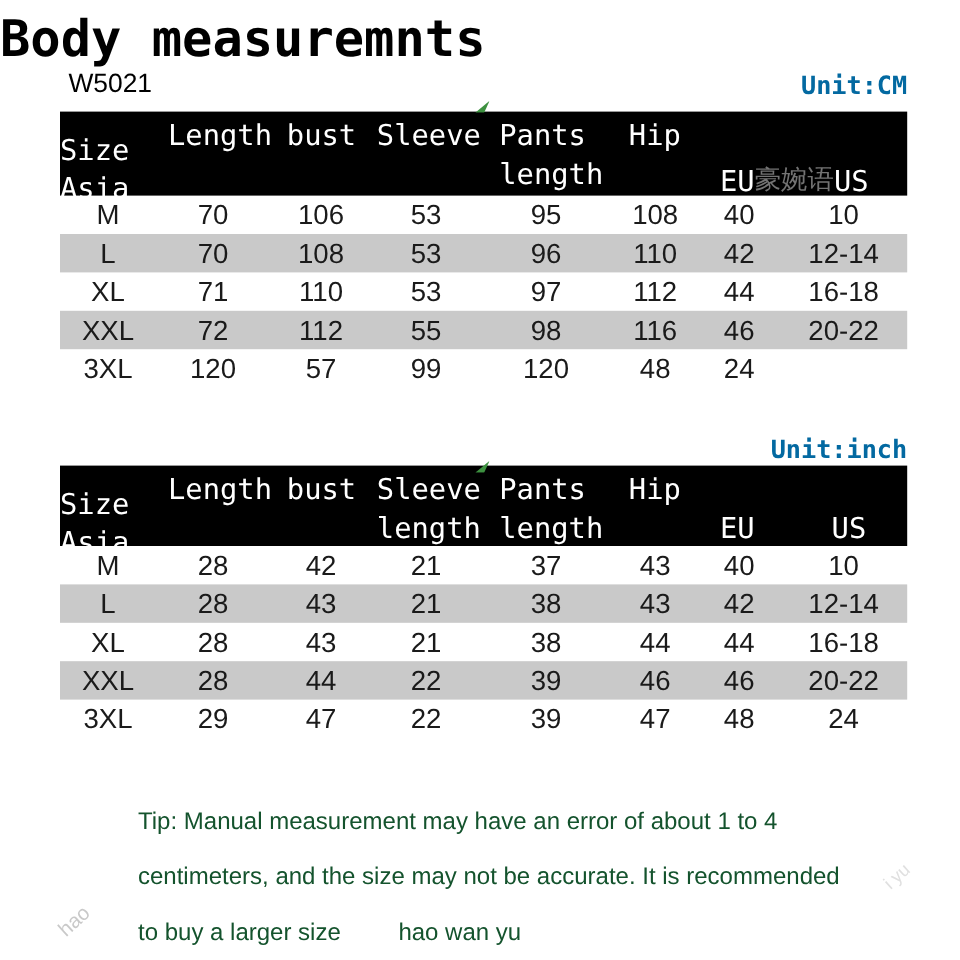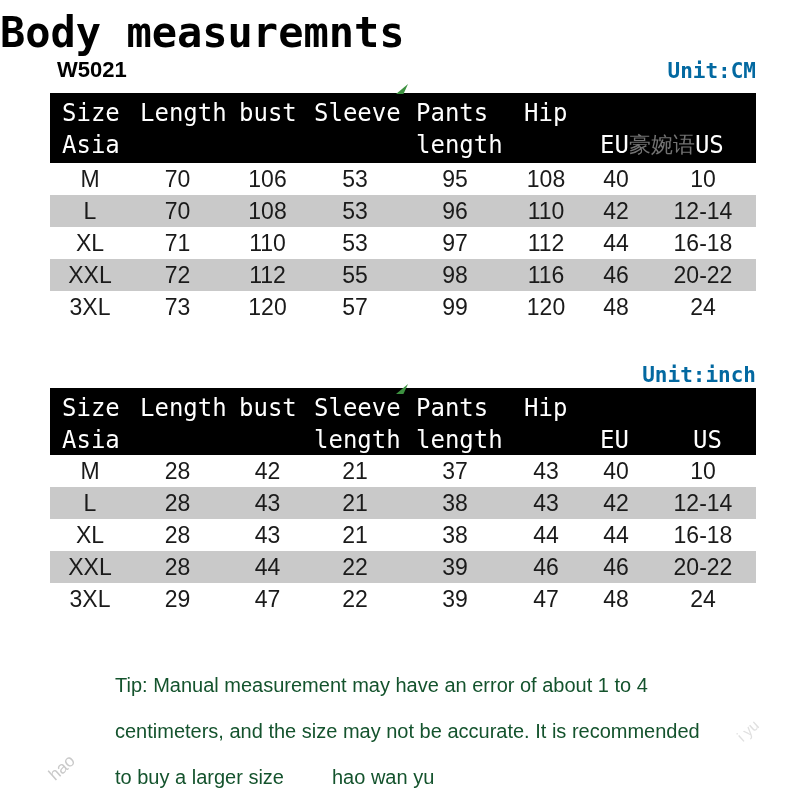--- a/index.html
+++ b/index.html
@@ -7,21 +7,21 @@
     width:800px;height:800px;position:relative;background:#ffffff;
     font-family:"Liberation Sans", sans-serif;color:#111;
     overflow:hidden;
   }
   .title{
     position:absolute;top:8px;left:0;width:800px;text-align:left;
     font-family:"DejaVu Sans Mono", monospace;font-weight:bold;
     font-size:42px;letter-spacing:0px;color:#000;
   }
   .product-code{
-    position:absolute;left:57px;top:57px;font-size:22px;color:#000;font-weight:bold;
+    position:absolute;left:57px;top:57px;font-size:22px;color:#000;
   }
   .unit{
     position:absolute;right:44px;text-align:right;
     font-family:"DejaVu Sans Mono", monospace;font-weight:bold;
     font-size:21px;color:#0369a1;
   }
   .unit-cm{top:59px;}
   .unit-inch{top:363px;}
   .tbl{position:absolute;left:50px;width:706px;}
   .tbl-cm{top:93px;}
@@ -30,21 +30,21 @@
     position:relative;background:#000;color:#fff;height:70px;
     font-family:"DejaVu Sans Mono", monospace;font-size:24px;
   }
   .tbl-inch .thead{height:67px;}
   .hline{
     display:grid;grid-template-columns:80px 95px 85px 90px 110px 72px 68px 106px;
     height:32px;line-height:32px;
   }
   .hline1{padding-top:4px;}
   .hcell{white-space:nowrap;overflow:visible;}
-  .pad12{padding-left:12px;}
+  .pad12{margin-top:12px;}
   .pad10{padding-left:10px;}
   .pad14{padding-left:14px;}
   .pad4{padding-left:4px;}
   .pad16{padding-left:16px;}
   .pad18{padding-left:18px;}
   .pad43{padding-left:43px;}
   .eu-us-group{grid-column:7 / 9;display:flex;align-items:center;}
   .hdr-watermark{
     color:#737373;font-size:22px;letter-spacing:0px;
     font-family:"DejaVu Sans", sans-serif;
@@ -143,21 +143,20 @@
         <div class="tcell">72</div>
         <div class="tcell">112</div>
         <div class="tcell">55</div>
         <div class="tcell">98</div>
         <div class="tcell">116</div>
         <div class="tcell">46</div>
         <div class="tcell">20-22</div>
       </div>
       <div class="trow">
         <div class="tcell">3XL</div>
-        <div class="tcell">73</div>
         <div class="tcell">120</div>
         <div class="tcell">57</div>
         <div class="tcell">99</div>
         <div class="tcell">120</div>
         <div class="tcell">48</div>
         <div class="tcell">24</div>
       </div>
     </div>
 </div>
 

